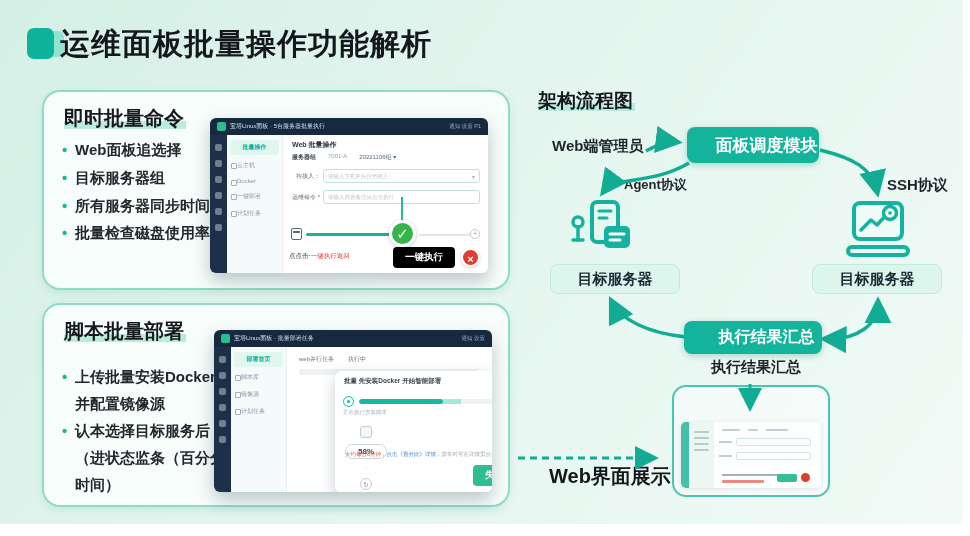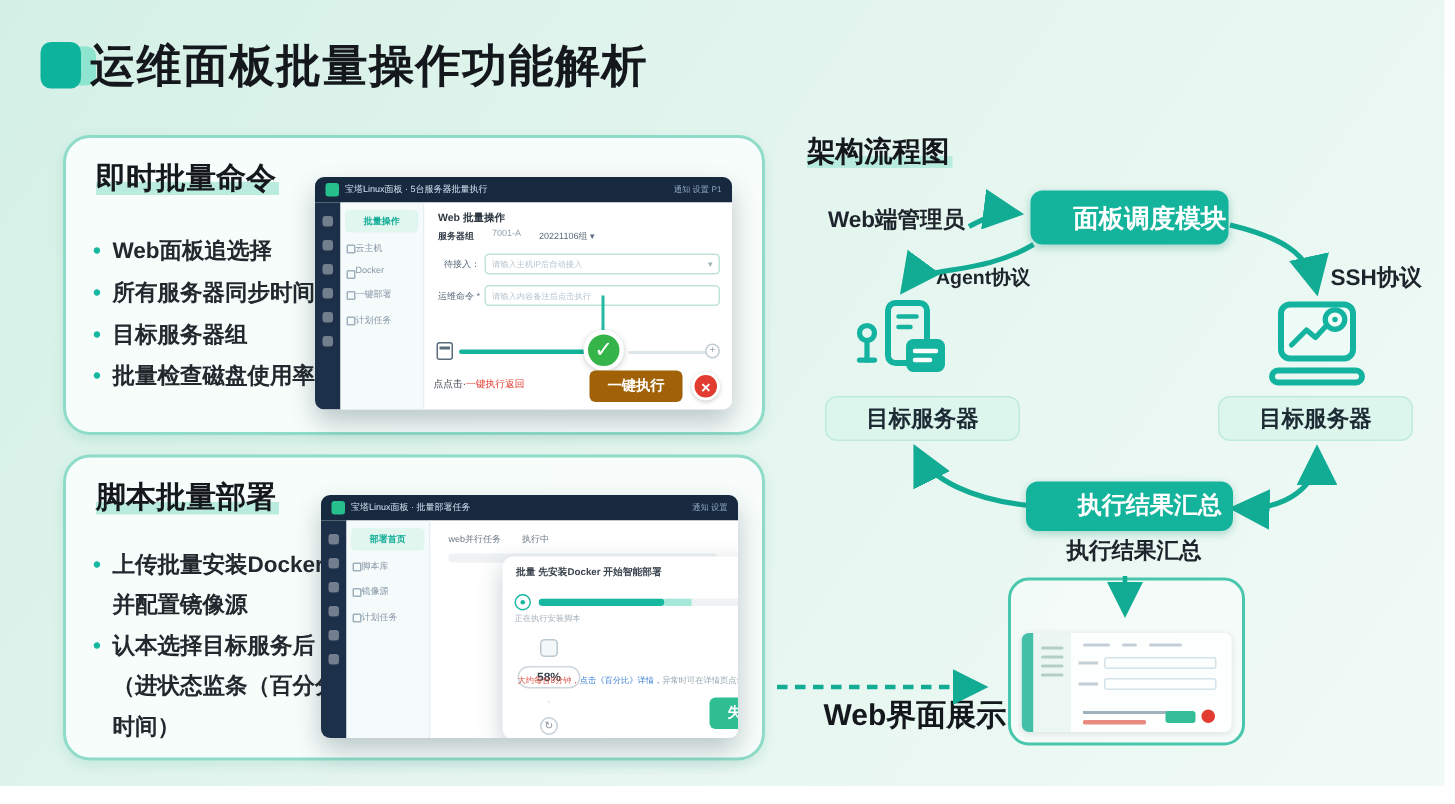--- a/index.html
+++ b/index.html
@@ -12,21 +12,21 @@
   .chip { position:absolute; left:27px; top:28px; width:27px; height:31px; background:#0eb39b; border-radius:7px; }
   .page-title { position:absolute; left:60px; top:24px; font-size:30px; font-weight:800; color:#14181c; letter-spacing:1px; }
 
   
   .card { position:absolute; left:42px; width:468px; background:rgba(249,254,252,.9);
           border:2px solid #8edcc7; border-radius:18px; box-shadow:0 3px 8px rgba(20,150,125,.12); }
   .card1 { top:90px; height:200px; }
   .card2 { top:303px; height:204px; }
   .card-h { position:absolute; left:20px; top:13px; font-size:20px; font-weight:800; color:#15181c; }
   .hl { background:linear-gradient(transparent 62%, #b9ecdd 62%); padding-right:2px; }
-  .blist { position:absolute; left:18px; top:62px; width:172px; list-style:none; }
+  .blist { position:absolute; left:18px; top:44px; width:172px; list-style:none; }
   .blist li { position:relative; padding-left:13px; font-size:15px; line-height:1.85; color:#23282e; font-weight:600; }
   .blist li::before { content:"•"; position:absolute; left:0; color:#14b8a0; }
   .card2 .blist { top:58px; } .card2 .blist li { line-height:1.8; }
 
   
   .win { position:absolute; background:#fff; border-radius:6px; overflow:hidden;
          box-shadow:0 8px 18px rgba(25,60,70,.28); }
   .win1 { left:210px; top:118px; width:278px; height:155px; }
   .win2 { left:214px; top:330px; width:278px; height:162px; }
   .win-top { height:17px; background:#17293f; display:flex; align-items:center; padding:0 7px; gap:4px; }
@@ -58,21 +58,21 @@
   .sl-line { position:absolute; left:17px; top:14px; width:92px; height:3px; background:#14b39b; border-radius:2px; }
   .check { position:absolute; left:100px; top:1px; width:27px; height:27px; background:#35b44a; border:3px solid #fff;
            border-radius:50%; color:#fff; font-size:15px; font-weight:800; text-align:center; line-height:22px;
            box-shadow:0 1px 4px rgba(0,0,0,.2); }
   .sl-rest { position:absolute; left:130px; top:15px; width:52px; height:2px; background:#dde6ea; }
   .plus { position:absolute; right:0; top:10px; width:10px; height:10px; border:1px solid #c2ccd2; border-radius:50%;
           font-size:7px; color:#9aa7af; text-align:center; line-height:8px; }
   .pnote { position:absolute; left:6px; top:117px; font-size:6.5px; color:#39424c; }
   .pnote .red { color:#e23c30; }
   .pbtns { position:absolute; right:8px; bottom:5px; display:flex; align-items:center; gap:6px; }
-  .gbtn { background:#a16207; color:#fff; font-weight:800; font-size:9.5px; padding:4px 12px; border-radius:4px; white-space:nowrap; }
+  .gbtn { background:#000000; color:#fff; font-weight:800; font-size:9.5px; padding:4px 12px; border-radius:4px; white-space:nowrap; }
   .xbtn { width:19px; height:19px; border-radius:50%; background:#e23c30; color:#fff; font-size:11px; font-weight:800;
           text-align:center; line-height:18px; border:2px solid #fff; box-shadow:0 1px 3px rgba(0,0,0,.2); }
 
   
   .ptabs2 { position:absolute; left:12px; top:8px; display:flex; gap:14px; font-size:6px; color:#6b7884; }
   .gline { position:absolute; left:12px; top:22px; right:14px; height:6px; background:#eef2f4; border-radius:2px; }
   .behind { position:absolute; right:30px; top:128px; display:flex; align-items:center; gap:6px; z-index:1; }
   .modal { position:absolute; left:48px; top:24px; width:208px; height:122px; background:#fff; border-radius:7px;
            box-shadow:0 6px 16px rgba(30,60,70,.25); z-index:2; }
   .mo-head { position:absolute; left:9px; right:8px; top:6px; display:flex; font-size:6.5px; font-weight:800; color:#3a444e; }
@@ -131,22 +131,22 @@
 <div class="slide">
 
   <div class="chip-light"></div>
   <div class="chip"></div>
   <h1 class="page-title">运维面板批量操作功能解析</h1>
 
   <div class="card card1">
     <div class="card-h"><span class="hl">即时批量命令</span></div>
     <ul class="blist">
       <li>Web面板追选择</li>
+      <li>目标服务器组</li>
       <li>所有服务器同步时间</li>
-      <li>目标服务器组</li>
       <li>批量检查磁盘使用率</li>
     </ul>
   </div>
 
   <div class="win win1">
     <div class="win-top">
       <span class="win-logo"></span>
       <span class="win-title">宝塔Linux面板 · 5台服务器批量执行</span>
       <span class="win-top-right">通知 设置 P1</span>
     </div>

